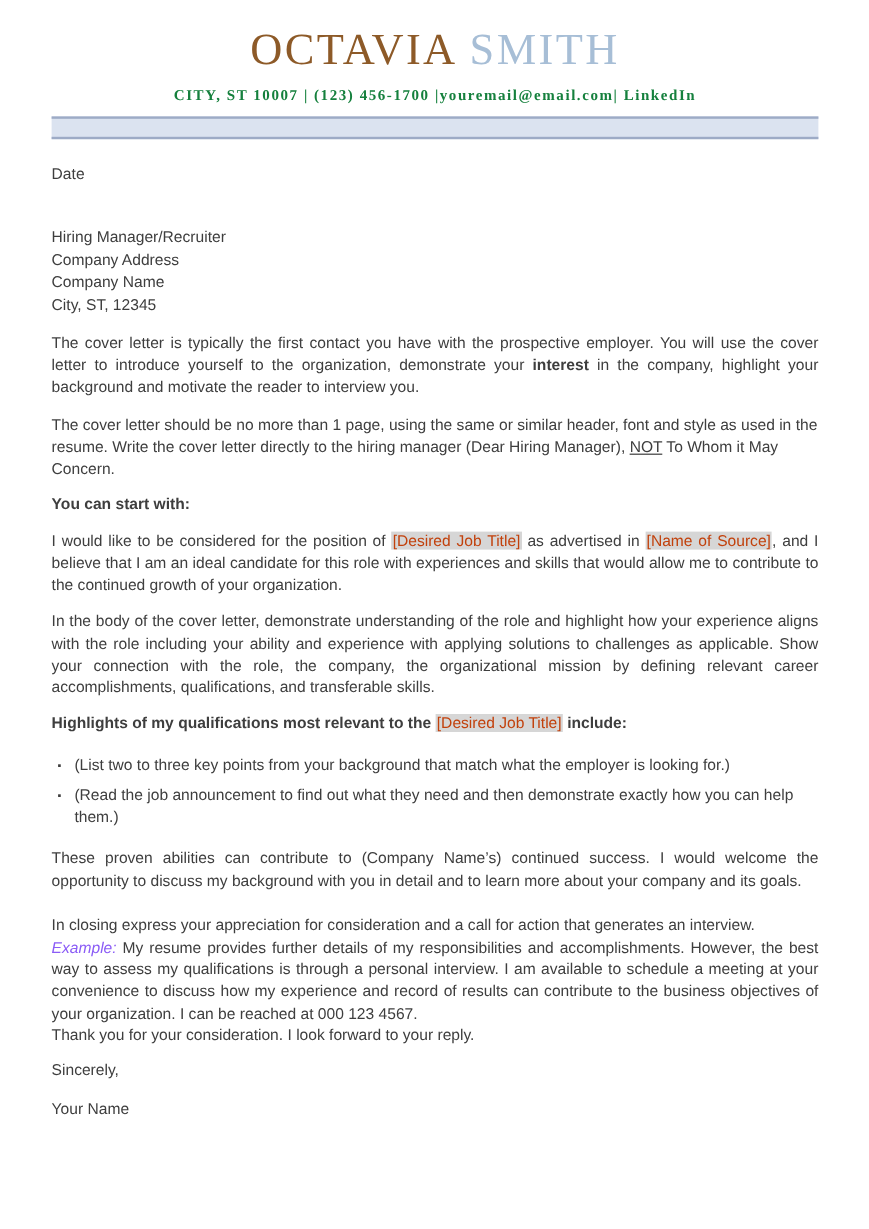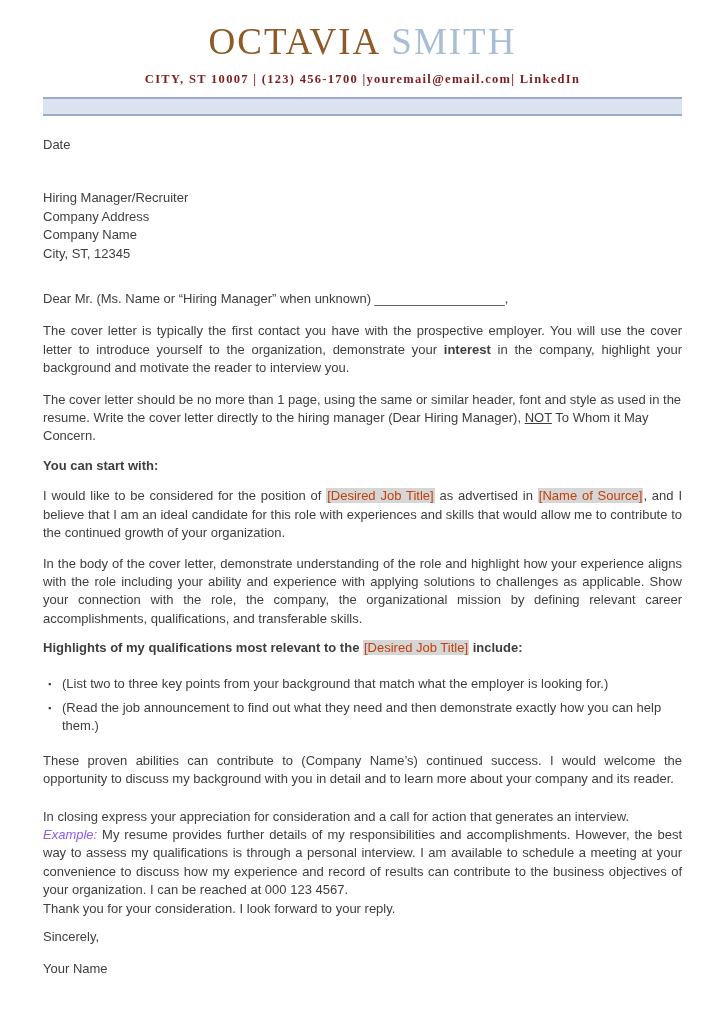--- a/index.html
+++ b/index.html
@@ -24,21 +24,21 @@
     white-space: nowrap;
   }
   .name-first { color: #8d5a28; }
   .name-last  { color: #a7bed6; margin-left: 10px; }
   .contact-line {
     text-align: center;
     font-family: "Liberation Serif", serif;
     font-weight: bold;
     font-size: 12.5px;
     letter-spacing: 1.3px;
-    color: #7f1d1d;
+    color: #15803d;
     margin-top: 8px;
   }
   .divider-bar {
     height: 19px;
     background: #dbe3f0;
     border-top: 2px solid #9dabc6;
     border-bottom: 2px solid #9dabc6;
     margin-top: 10px;
   }
   
@@ -95,23 +95,20 @@
 
     <div class="date-line">Date</div>
 
     <div class="recipient-block">
       <div>Hiring Manager/Recruiter</div>
       <div>Company Address</div>
       <div>Company Name</div>
       <div>City, ST, 12345</div>
     </div>
 
-    <div class="salutation">
-      <span>Dear Mr. (Ms. Name or “Hiring Manager” when unknown) </span><span>__________________,</span>
-    </div>
 
     <div class="para p1 justified">
       <span>The cover letter is typically the first contact you have with the prospective employer. You will use the cover letter to introduce yourself to the organization, demonstrate your </span><span class="b">interest</span><span> in the company, highlight your background and motivate the reader to interview you.</span>
     </div>
 
     <div class="para">
       <span>The cover letter should be no more than 1 page, using the same or similar header, font and style as used in the resume. Write the cover letter directly to the hiring manager (Dear Hiring Manager), </span><span class="u">NOT</span><span> To Whom it May Concern.</span>
     </div>
 
     <div class="para start-heading">You can start with:</div>
@@ -130,21 +127,21 @@
       <li class="bullet-item">
         <span class="bullet-marker">▪</span>
         <span>(List two to three key points from your background that match what the employer is looking for.)</span>
       </li>
       <li class="bullet-item">
         <span class="bullet-marker">▪</span>
         <span>(Read the job announcement to find out what they need and then demonstrate exactly how you can help them.)</span>
       </li>
     </ul>
 
-    <div class="para p5 justified">These proven abilities can contribute to (Company Name’s) continued success. I would welcome the opportunity to discuss my background with you in detail and to learn more about your company and its reader.</div>
+    <div class="para p5 justified">These proven abilities can contribute to (Company Name’s) continued success. I would welcome the opportunity to discuss my background with you in detail and to learn more about your company and its goals.</div>
 
     <div class="closing-block">
       <div>In closing express your appreciation for consideration and a call for action that generates an interview.</div>
       <div class="justified">
         <span class="example-label">Example:</span><span> My resume provides further details of my responsibilities and accomplishments. However, the best way to assess my qualifications is through a personal interview. I am available to schedule a meeting at your convenience to discuss how my experience and record of results can contribute to the business objectives of your organization. I can be reached at 000 123 4567.</span>
       </div>
       <div>Thank you for your consideration. I look forward to your reply.</div>
     </div>
 
     <div class="sincerely">Sincerely,</div>

